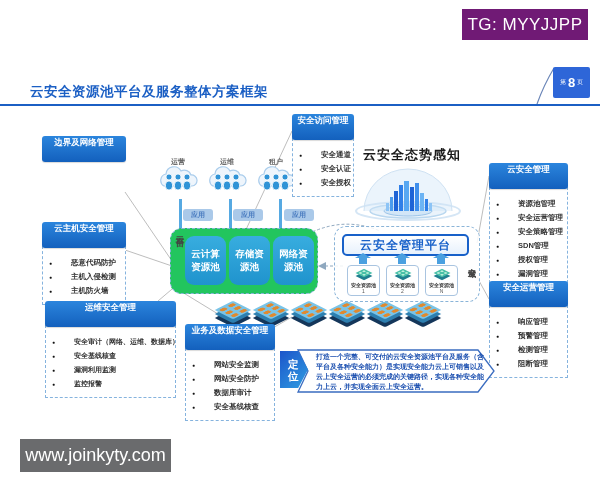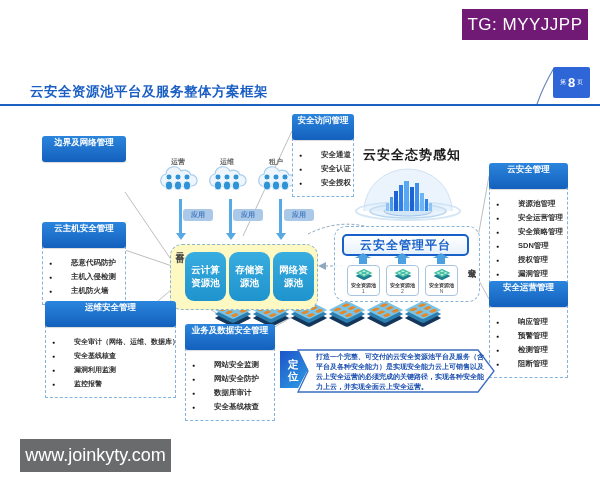--- a/index.html
+++ b/index.html
@@ -33,22 +33,22 @@
   
   .user-label{position:absolute;width:46px;text-align:center;font-size:7px;font-weight:bold;color:#666;top:157px;z-index:2;}
   .user-icon{position:absolute;top:166px;z-index:2;}
   .down-arrow{position:absolute;top:199px;width:3px;height:34px;background:#56a9e2;z-index:1;}
   .down-arrow::after{content:"";position:absolute;bottom:-7px;left:-3.5px;border-left:5px solid transparent;
                      border-right:5px solid transparent;border-top:7px solid #56a9e2;}
   .app-chip{position:absolute;top:209px;width:30px;height:12px;background:#aac9e9;border-radius:3px;z-index:2;
             color:#4a7cc0;font-size:7px;font-weight:bold;display:flex;align-items:center;justify-content:center;}
 
   
-  .cloud-platform{position:absolute;left:170px;top:244px;width:146px;height:64px;border:1.5px dashed #8ab4d8;
-                  border-radius:12px;z-index:2;background:#fef9c3;}
+  .cloud-platform{position:absolute;left:170px;top:228px;width:146px;height:64px;border:1.5px dashed #8ab4d8;
+                  border-radius:12px;z-index:2;background:#22c55e;}
   .vlabel{writing-mode:vertical-rl;text-orientation:upright;font-weight:bold;color:#444;}
   .cp-label{position:absolute;left:2px;top:0;height:100%;display:flex;align-items:center;font-size:9px;letter-spacing:1px;}
   .pool{position:absolute;top:7px;width:41px;height:49px;border-radius:9px;
         background:linear-gradient(180deg,#38addf,#1f93cd);color:#fff;font-size:9.5px;font-weight:bold;
         display:flex;align-items:center;justify-content:center;text-align:center;line-height:1.3;padding:0 3px;box-sizing:border-box;}
 
   
   .sec-domain{position:absolute;left:334px;top:226px;width:144px;height:74px;border:1.5px dashed #8ab4d8;
               border-radius:12px;z-index:2;background:rgba(255,255,255,.85);}
   .mgmt-platform{position:absolute;left:7px;top:7px;width:127px;height:22px;border:2px solid #1861c9;border-radius:5px;

